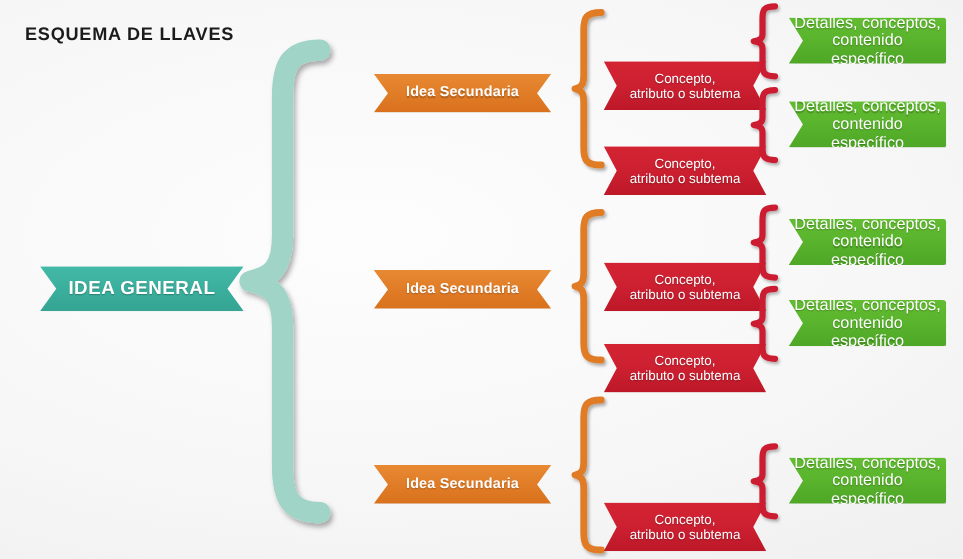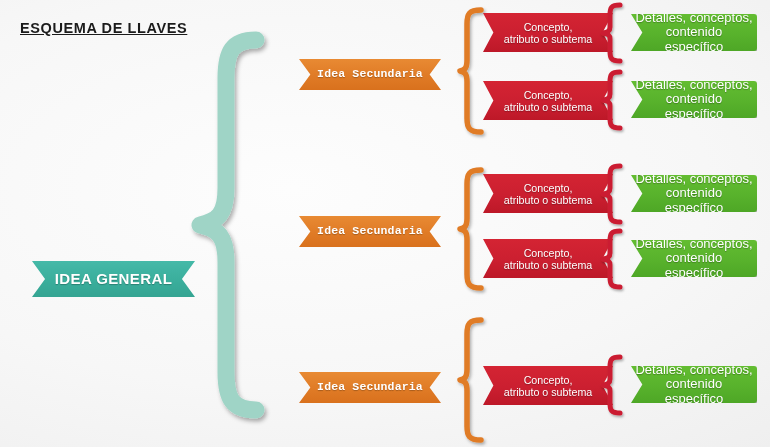--- a/index.html
+++ b/index.html
@@ -26,21 +26,20 @@
   
   #title {
     position: absolute;
     left: 20px;
     top: 20px;
     font-size: 14.5px;
     font-weight: bold;
     letter-spacing: 0.6px;
     color: #1b1b1b;
     white-space: nowrap;
-    text-decoration: underline;
   }
 
   
   .ribbon {
     position: absolute;
     display: flex;
     align-items: center;
     justify-content: center;
     text-align: center;
     color: #ffffff;
@@ -54,27 +53,27 @@
       0% 100%, 8% 50%);
   }
   
   .ribbon.left-only {
     clip-path: polygon(
       0% 0%, 100% 0%, 100% 100%, 0% 100%, 9% 50%);
   }
 
   .ribbon-teal {
     background: linear-gradient(180deg, #45b9a8 0%, #3aae9c 55%, #35a492 100%);
-    margin-top: 48px;
   }
   .ribbon-orange {
     background: linear-gradient(180deg, #e88a33 0%, #e07b26 55%, #d9711d 100%);
   }
   .ribbon-red {
     background: linear-gradient(180deg, #d42433 0%, #cb1f30 55%, #bd1828 100%);
+    margin-top: 36px;
   }
   .ribbon-green {
     background: linear-gradient(180deg, #63bd31 0%, #58b22c 55%, #4ea726 100%);
   }
 
   .ribbon .txt {
     display: block;
     line-height: 1.12;
     padding: 0 4px;
   }
@@ -90,21 +89,20 @@
     text-shadow: 0 1px 1px rgba(0,0,0,0.25);
   }
 
   .idea-sec {
     width: 142px;
     height: 31px;
     font-size: 11.5px;
     font-weight: bold;
     letter-spacing: 0.15px;
     text-shadow: 0 1px 1px rgba(0,0,0,0.25);
-    font-family: Liberation Mono, monospace;
   }
   #idea-sec-1 { left: 299px; top: 59px; }
   #idea-sec-2 { left: 299px; top: 216px; }
   #idea-sec-3 { left: 299px; top: 372px; }
 
   .concepto {
     width: 130px;
     height: 39px;
     font-size: 10.7px;
     font-weight: normal;

